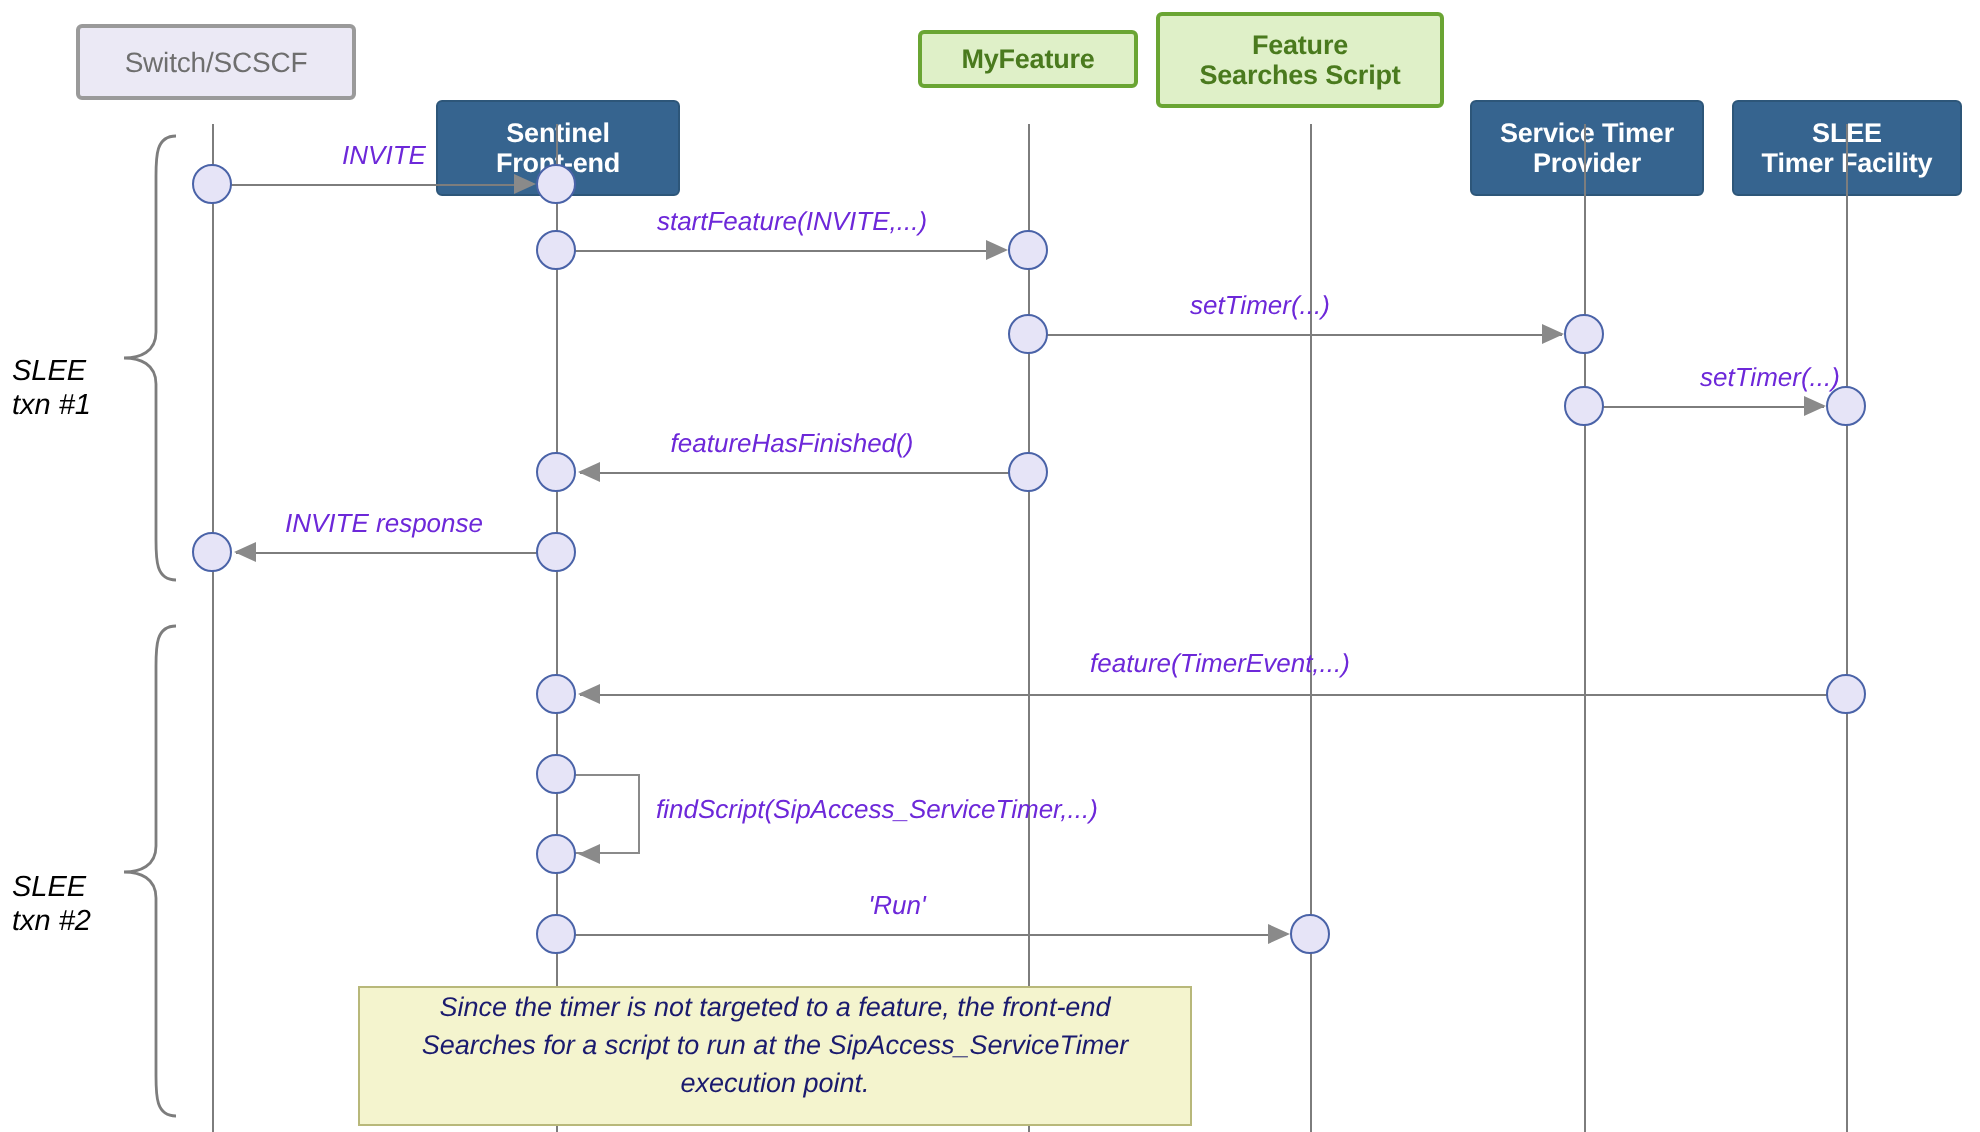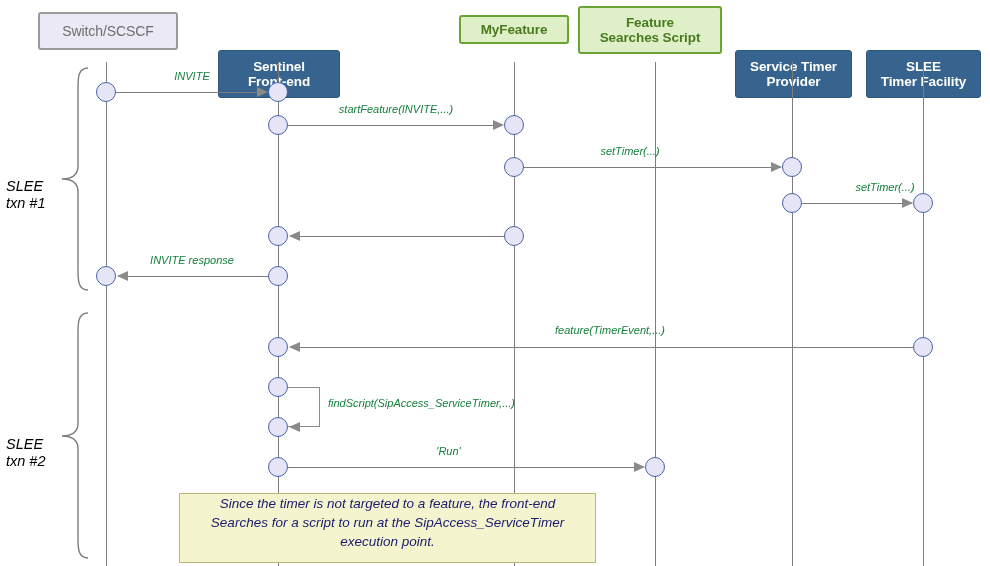--- a/index.html
+++ b/index.html
@@ -80,22 +80,22 @@
     border-left:11px solid #8a8a8a;
     margin-top:-5px;
   }
   .arrowhead.left{
     border-right:11px solid #8a8a8a;
     margin-top:-5px;
   }
   .msglabel{
     position:absolute;
     font-style:italic;
-    font-size:11px;
-    color:#15803d;
+    font-size:13px;
+    color:#6d28d9;
     white-space:nowrap;
     text-align:center;
   }
 
   
   .selfcall{
     position:absolute;
     box-sizing:border-box;
     border-top:1px solid #8a8a8a;
     border-right:1px solid #8a8a8a;
@@ -211,20 +211,23 @@
   <div class="msgline" style="left:792px;top:203px;width:120px;"></div>
   <div class="arrowhead right" style="left:902px;top:203px;"></div>
   <div class="msglabel" style="left:792px;top:181px;width:186px;">
     <span>setTimer(...)</span>
   </div>
   <div class="node" style="left:792px;top:203px;"></div>
   <div class="node" style="left:923px;top:203px;"></div>
 
   <div class="msgline" style="left:290px;top:236px;width:224px;"></div>
   <div class="arrowhead left" style="left:289px;top:236px;"></div>
+  <div class="msglabel" style="left:278px;top:214px;width:236px;">
+    <span>featureHasFinished()</span>
+  </div>
   <div class="node" style="left:514px;top:236px;"></div>
   <div class="node" style="left:278px;top:236px;"></div>
 
   <div class="msgline" style="left:118px;top:276px;width:160px;"></div>
   <div class="arrowhead left" style="left:117px;top:276px;"></div>
   <div class="msglabel" style="left:106px;top:254px;width:172px;">
     <span>INVITE  response</span>
   </div>
   <div class="node" style="left:278px;top:276px;"></div>
   <div class="node" style="left:106px;top:276px;"></div>

